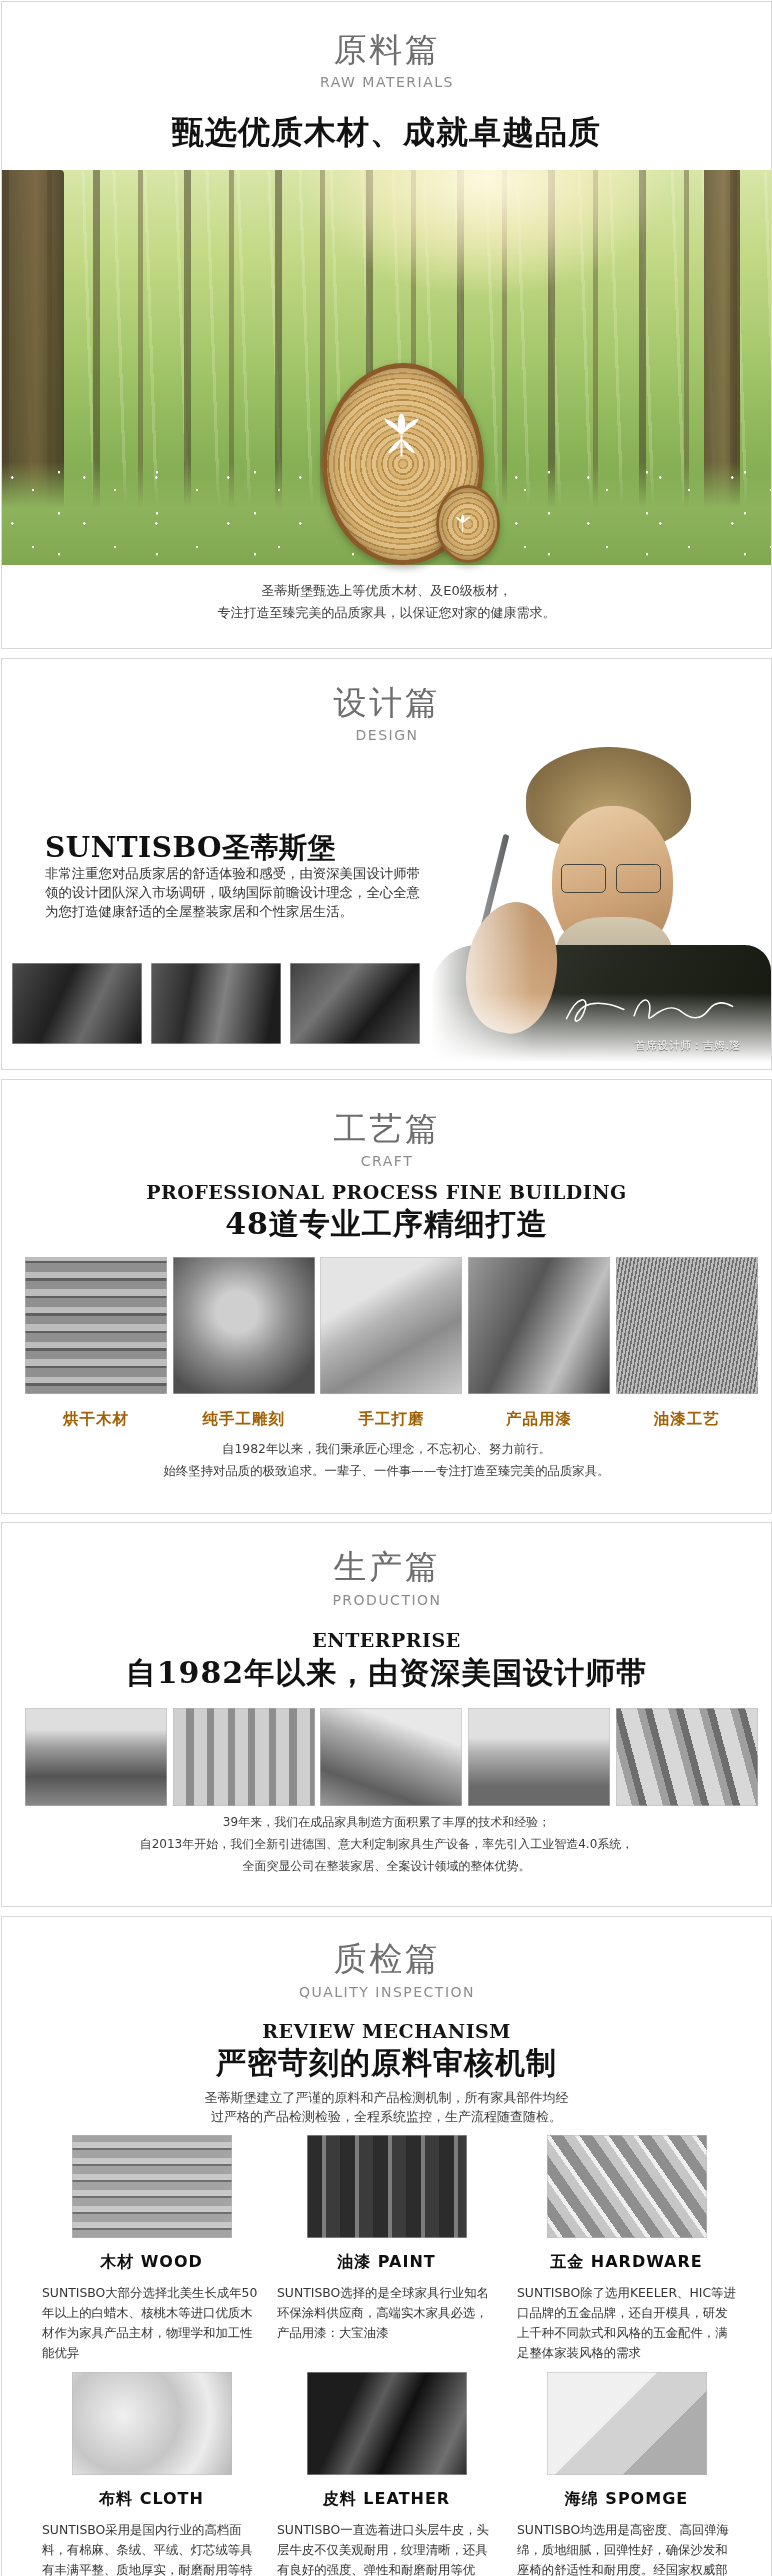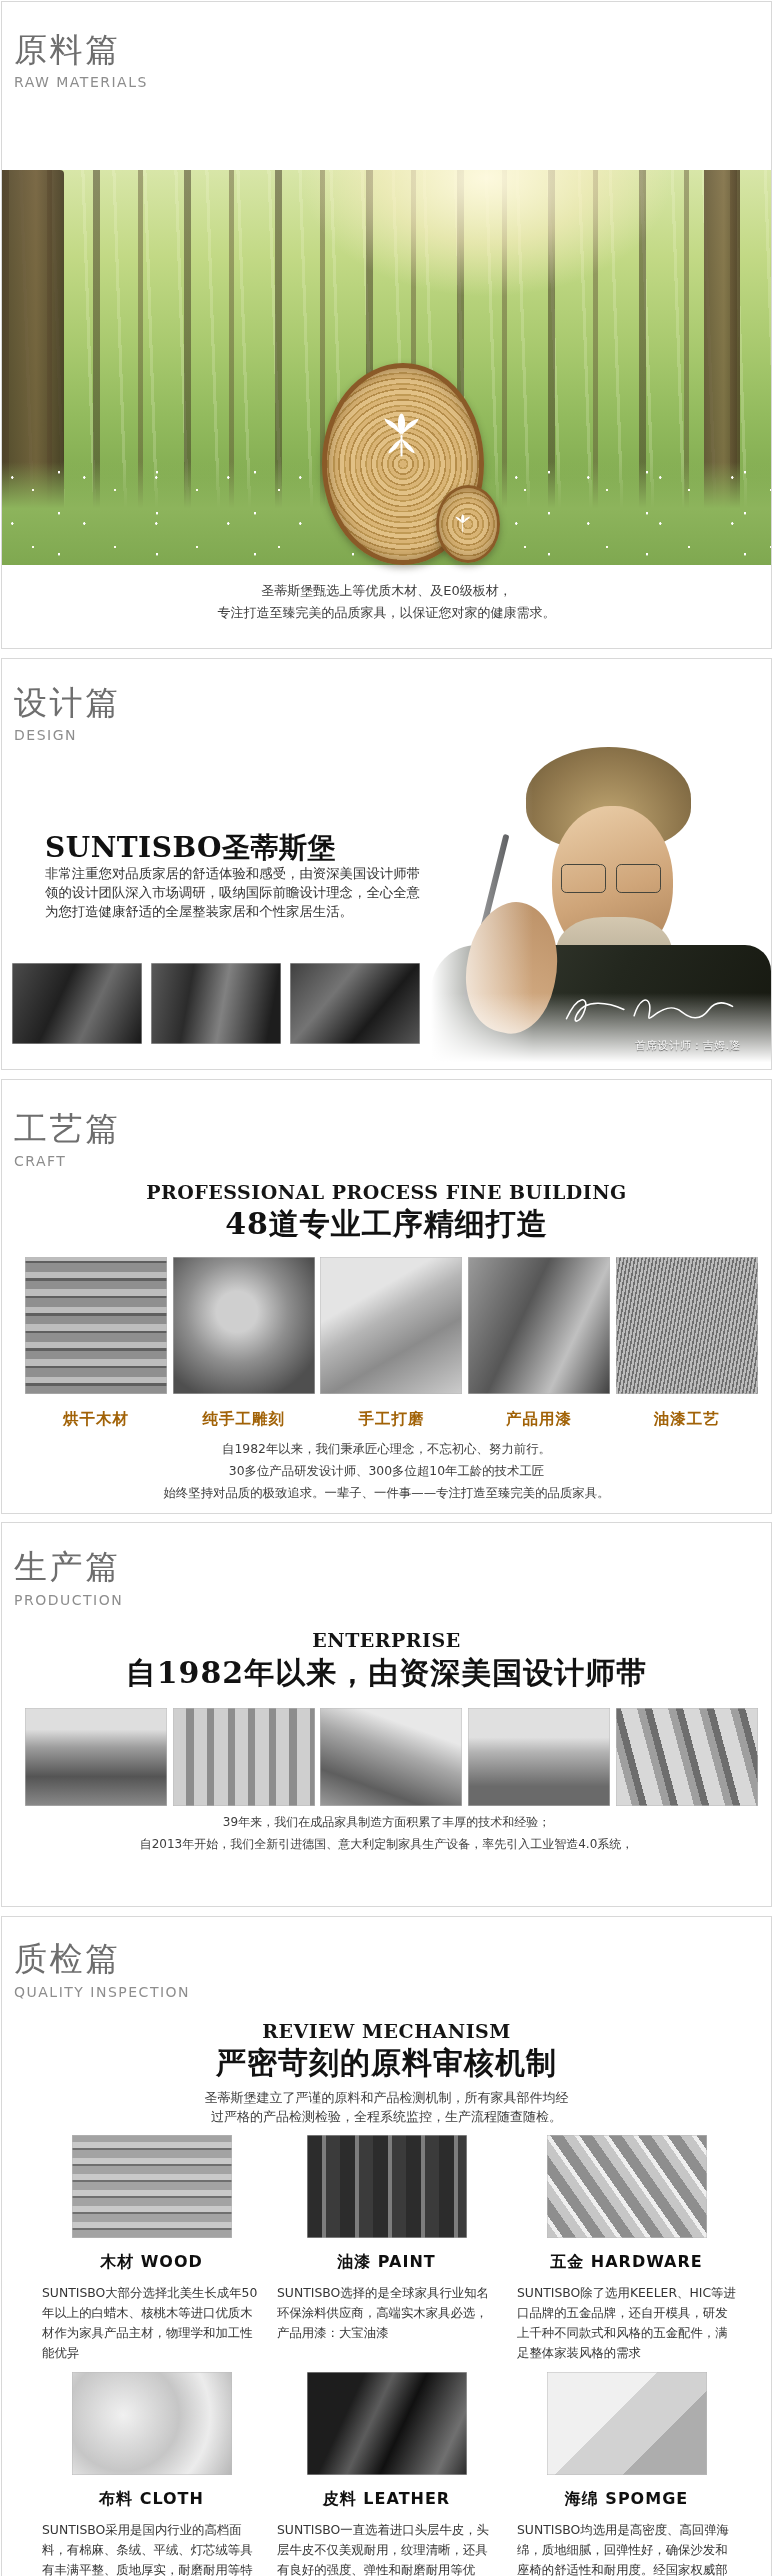--- a/index.html
+++ b/index.html
@@ -1,19 +1,19 @@
 <!DOCTYPE html>
 <html style="font-size:8.2px"><head>
 <meta charset="utf-8">
 <style>
   html,body{margin:0;padding:0;background:#fff;}
   body{width:773px;font-family:"DejaVu Sans","Liberation Sans",sans-serif;color:#3d3d3d;}
   .sec{position:relative;margin:0 1px 8.8px 1px;border:0.5px solid #d8d8d8;background:#fff;overflow:hidden;}
   .sec:first-of-type{margin-top:1px;}
-  .hdr{position:absolute;left:12px;right:0;}
+  .hdr{position:absolute;left:1px;right:0;text-align:center;}
   .zh{font-size:33px;color:#6e6e6e;letter-spacing:2.6px;line-height:1.05;}
   .en{font-size:14px;color:#8d8d8d;letter-spacing:1.5px;margin-top:6.7px;}
   .eyebrow{position:absolute;left:0;right:0;text-align:center;font-family:"DejaVu Serif","Liberation Serif",serif;font-weight:700;font-size:19px;color:#151515;letter-spacing:0.5px;}
   .bighead{position:absolute;left:0;right:0;text-align:center;font-family:"DejaVu Serif","Liberation Serif",serif;font-weight:700;font-size:30px;color:#121212;letter-spacing:1px;}
   .body-c{position:absolute;left:0;right:0;text-align:center;font-size:13px;color:#3d3d3d;}
   .body-c div{line-height:22px;}
 
   
   .forest{position:absolute;left:0;right:0;top:168px;height:395px;
     background:
@@ -94,20 +94,21 @@
   .qdesc{margin-top:10px;font-size:12.4px;line-height:20px;color:#353535;padding:0 1px;}
 </style>
 </head>
 <body>
 
 <section class="sec" style="height:646px">
   <div class="hdr" style="top:31px">
     <div class="zh">原料篇</div>
     <div class="en">RAW MATERIALS</div>
   </div>
+  <div class="bighead" style="top:109px;font-size:32px">甄选优质木材、成就卓越品质</div>
 
   <div class="forest">
     <div class="trunkL"></div>
     <div class="trunkR"></div>
     <div class="grass"></div>
     <div class="slice slice-big"></div>
     <div class="slice slice-small"></div>
     <div class="leaf-mark" style="left:379px;top:242px">
       <svg width="41" height="52" viewBox="0 0 80 100" fill="#fff">
         <ellipse cx="40" cy="22" rx="7" ry="20"></ellipse>
@@ -181,39 +182,39 @@
   <div class="bighead" style="top:124px">48道专业工序精细打造</div>
 
   <div class="strip5 strip" style="top:177px">
     <div class="ph c1"></div><div class="ph c2"></div><div class="ph c3"></div><div class="ph c4"></div><div class="ph c5"></div>
   </div>
   <div class="labels5" style="top:329px">
     <span>烘干木材</span><span>纯手工雕刻</span><span>手工打磨</span><span>产品用漆</span><span>油漆工艺</span>
   </div>
   <div class="body-c" style="top:358px;font-size:12.4px">
     <div>自1982年以来，我们秉承匠心理念，不忘初心、努力前行。</div>
-    <div>30多位产品研发设计师、300多位超10年工龄的技术工匠</div>
     <div>始终坚持对品质的极致追求。一辈子、一件事——专注打造至臻完美的品质家具。</div>
   </div>
 </section>
 
 <section class="sec" style="height:383px">
   <div class="hdr" style="top:27px">
     <div class="zh">生产篇</div>
     <div class="en">PRODUCTION</div>
   </div>
   <div class="eyebrow" style="top:106px">ENTERPRISE</div>
   <div class="bighead" style="top:130px">自1982年以来，由资深美国设计师带</div>
 
   <div class="strip5" style="top:185px">
     <div class="ph p1" style="width:142px;height:98px"></div><div class="ph p2" style="width:142px;height:98px"></div><div class="ph p3" style="width:142px;height:98px"></div><div class="ph p4" style="width:142px;height:98px"></div><div class="ph p5" style="width:142px;height:98px"></div>
   </div>
   <div class="body-c" style="top:288px;font-size:12px">
     <div>39年来，我们在成品家具制造方面积累了丰厚的技术和经验；</div>
     <div>自2013年开始，我们全新引进德国、意大利定制家具生产设备，率先引入工业智造4.0系统，</div>
+    <div>全面突显公司在整装家居、全案设计领域的整体优势。</div>
   </div>
 </section>
 
 <section class="sec" style="height:712px">
   <div class="hdr" style="top:25px">
     <div class="zh">质检篇</div>
     <div class="en">QUALITY INSPECTION</div>
   </div>
   <div class="eyebrow" style="top:103px">REVIEW MECHANISM</div>
   <div class="bighead" style="top:126px">严密苛刻的原料审核机制</div>

